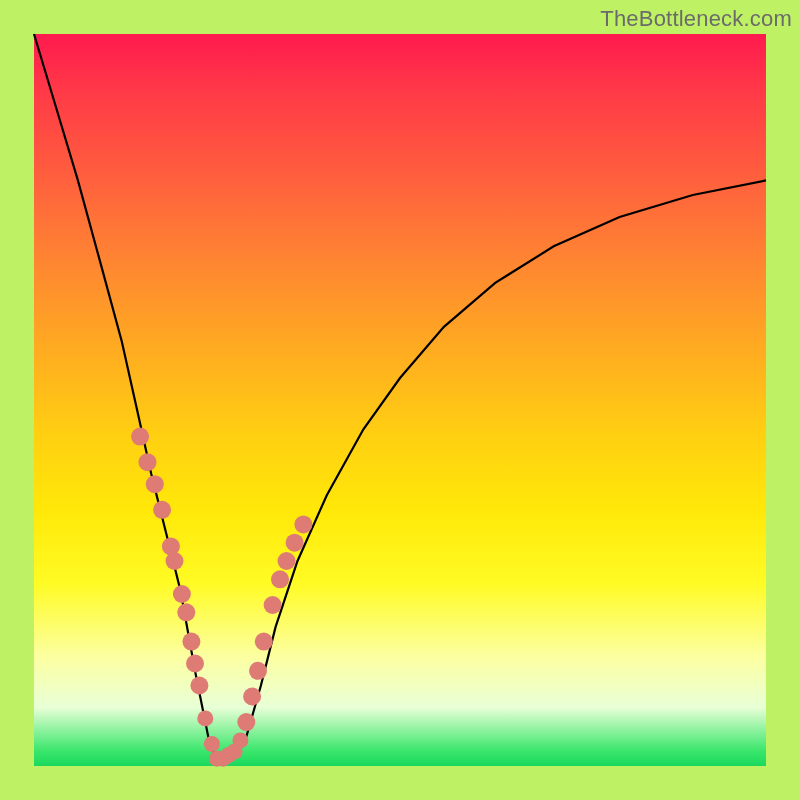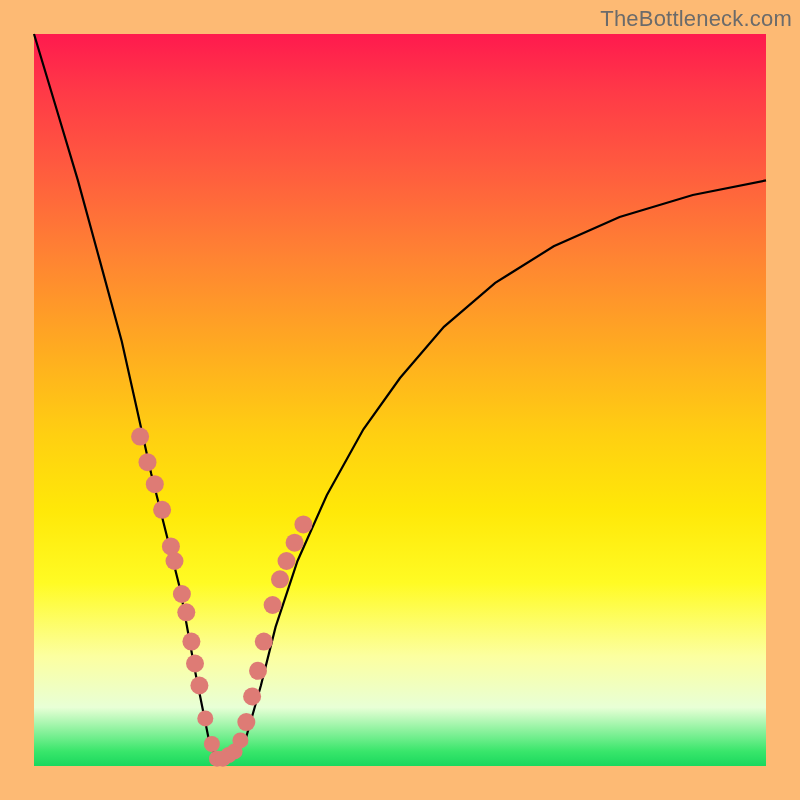--- a/index.html
+++ b/index.html
@@ -9,21 +9,21 @@
     height: 800px;
     background: #000;
     font-family: Arial, Helvetica, sans-serif;
   }
   .frame {
     position: absolute;
     left: 0;
     top: 0;
     width: 800px;
     height: 800px;
-    background: #fdba74;
+    background: #bef264;
   }
   .plot {
     position: absolute;
     left: 34px;
     top: 34px;
     width: 732px;
     height: 732px;
     background: linear-gradient(to bottom,
       #ff1a4e 0%,
       #ff3a47 8%,

